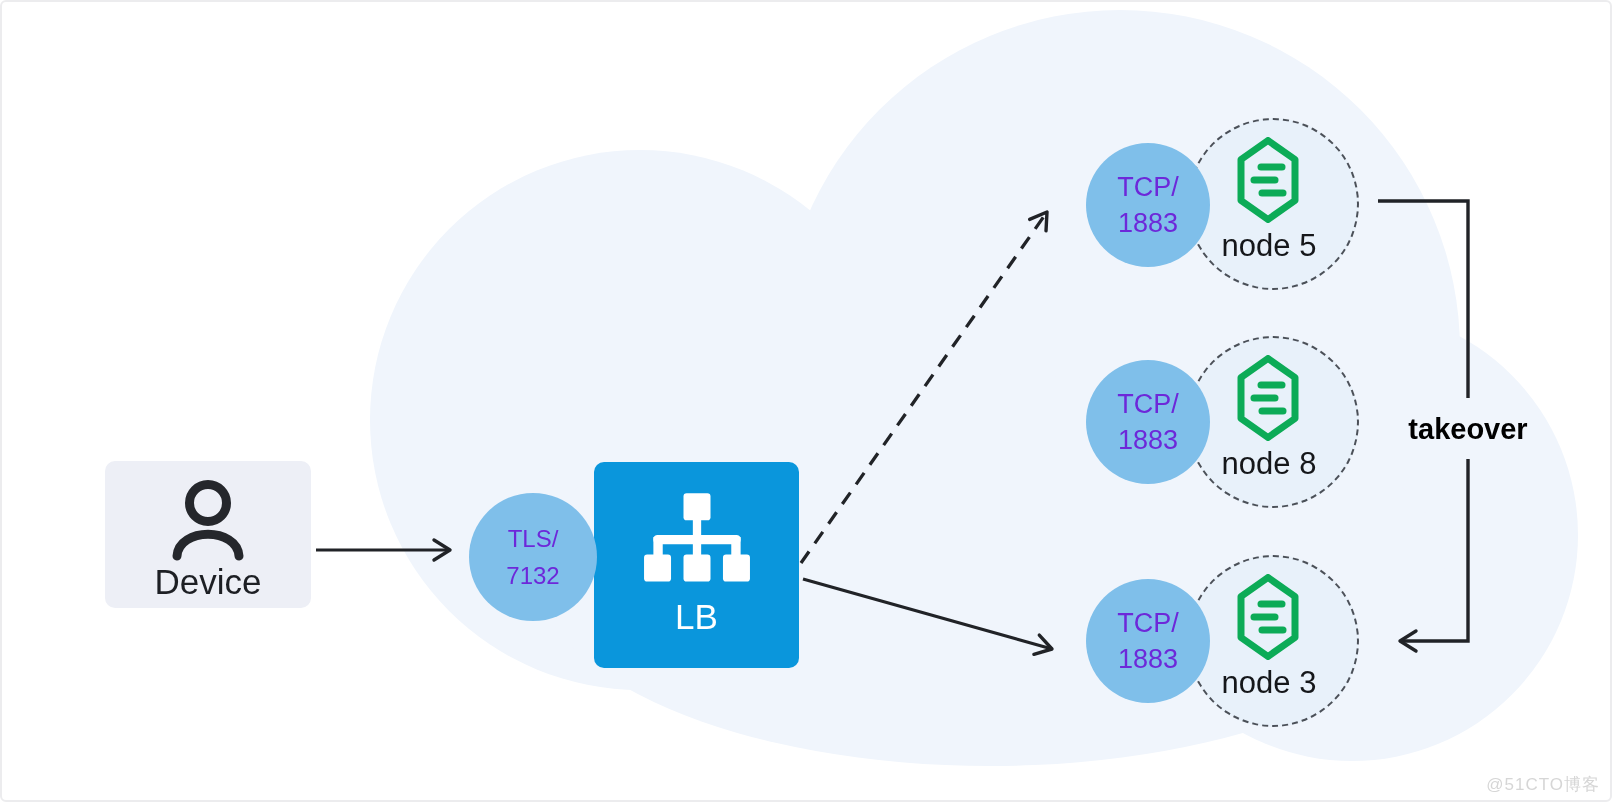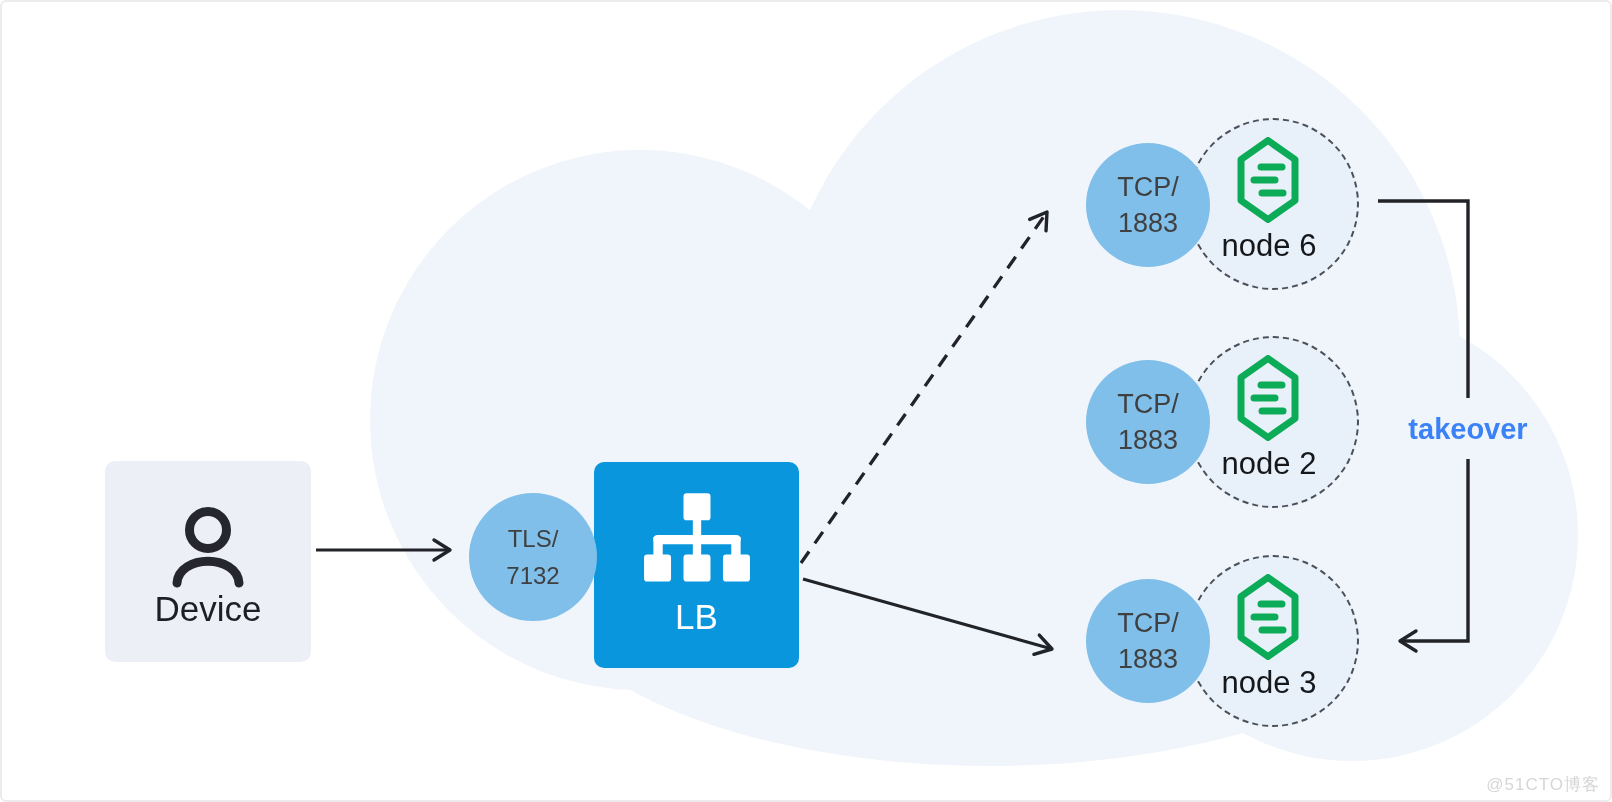--- a/index.html
+++ b/index.html
@@ -18,38 +18,38 @@
     position:relative;width:1612px;height:802px;background:#fff;overflow:hidden;
     outline:2px solid #ececee;outline-offset:-2px;border-radius:6px;
   }
   .cloud{position:absolute;background:var(--cloud);border-radius:50%;}
   .cloud-a{left:370px;top:150px;width:540px;height:540px;}
   .cloud-b{left:780px;top:10px;width:680px;height:680px;}
   .cloud-c{left:1126px;top:309px;width:452px;height:452px;}
   .cloud-d{left:535px;top:374px;width:910px;height:392px;}
 
   .device-card{
-    position:absolute;left:105px;top:461px;width:206px;height:201px;
+    position:absolute;left:105px;top:461px;width:206px;height:147px;
     background:var(--device-fill);border-radius:10px;
     display:flex;flex-direction:column;align-items:center;justify-content:center;
     gap:1px;padding-top:10px;
   }
   .device-card .label{font-size:35px;color:#1d1f24;}
 
   .lb-card{
     position:absolute;left:594px;top:462px;width:205px;height:206px;
     background:var(--lb-blue);border-radius:10px;
     display:flex;flex-direction:column;align-items:center;justify-content:center;gap:14px;
   }
   .lb-card .label{font-size:35px;color:#fff;}
 
   .port-circle{
     position:absolute;border-radius:50%;background:var(--port-blue);
     display:flex;flex-direction:column;align-items:center;justify-content:center;
-    color:#404040;text-align:center;
+    color:#6d28d9;text-align:center;
   }
   .tls-circle{left:469px;top:493px;width:128px;height:128px;z-index:3;font-size:24px;line-height:37px;}
   .tcp-circle{width:124px;height:124px;z-index:3;font-size:27px;line-height:36px;}
 
   .node-ring{
     position:absolute;width:172px;height:172px;border-radius:50%;
     background:var(--node-fill);border:2px dashed #4b5058;z-index:2;
   }
   .node-ring .hex{position:absolute;left:48px;top:17px;}
   .node-ring .label{
@@ -57,21 +57,21 @@
     font-size:31px;color:#15171a;white-space:nowrap;
   }
   .ring-1{left:1187px;top:118px;}  .tcp-1{left:1086px;top:143px;}
   .ring-2{left:1187px;top:336px;}  .tcp-2{left:1086px;top:360px;}
   .ring-3{left:1187px;top:555px;}  .tcp-3{left:1086px;top:579px;}
 
   .arrows{position:absolute;left:0;top:0;width:1612px;height:802px;z-index:4;pointer-events:none;}
 
   .takeover-label{
     position:absolute;left:1396px;top:413px;width:144px;text-align:center;
-    font-size:29px;font-weight:700;color:#3b82f6;z-index:5;
+    font-size:29px;font-weight:700;color:#000000;z-index:5;
   }
   .watermark{
     position:absolute;right:12px;bottom:6px;font-size:17px;color:#d6d6d6;
     letter-spacing:1px;z-index:6;
   }
 </style>
 </head>
 <body>
 
 <div class="stage">
@@ -113,37 +113,37 @@
 
   <div class="node-ring ring-1">
     <svg class="hex" width="62" height="86" viewBox="0 0 62 86">
       <polygon points="31,3.5 58,22.5 58,63.5 31,82.5 4,63.5 4,22.5" fill="none" stroke="var(--green)" stroke-width="7" stroke-linejoin="round"></polygon>
       <g stroke="var(--green)" stroke-width="7" stroke-linecap="round">
         <line x1="24" y1="30" x2="45" y2="30"></line>
         <line x1="17" y1="43" x2="38" y2="43"></line>
         <line x1="25" y1="56" x2="46" y2="56"></line>
       </g>
     </svg>
-    <div class="label">node 6</div>
+    <div class="label">node 5</div>
   </div>
   <div class="port-circle tcp-circle tcp-1">
     <div>TCP/</div>
     <div>1883</div>
   </div>
 
   <div class="node-ring ring-2">
     <svg class="hex" width="62" height="86" viewBox="0 0 62 86">
       <polygon points="31,3.5 58,22.5 58,63.5 31,82.5 4,63.5 4,22.5" fill="none" stroke="var(--green)" stroke-width="7" stroke-linejoin="round"></polygon>
       <g stroke="var(--green)" stroke-width="7" stroke-linecap="round">
         <line x1="24" y1="30" x2="45" y2="30"></line>
         <line x1="17" y1="43" x2="38" y2="43"></line>
         <line x1="25" y1="56" x2="46" y2="56"></line>
       </g>
     </svg>
-    <div class="label">node 2</div>
+    <div class="label">node 8</div>
   </div>
   <div class="port-circle tcp-circle tcp-2">
     <div>TCP/</div>
     <div>1883</div>
   </div>
 
   <div class="node-ring ring-3">
     <svg class="hex" width="62" height="86" viewBox="0 0 62 86">
       <polygon points="31,3.5 58,22.5 58,63.5 31,82.5 4,63.5 4,22.5" fill="none" stroke="var(--green)" stroke-width="7" stroke-linejoin="round"></polygon>
       <g stroke="var(--green)" stroke-width="7" stroke-linecap="round">

